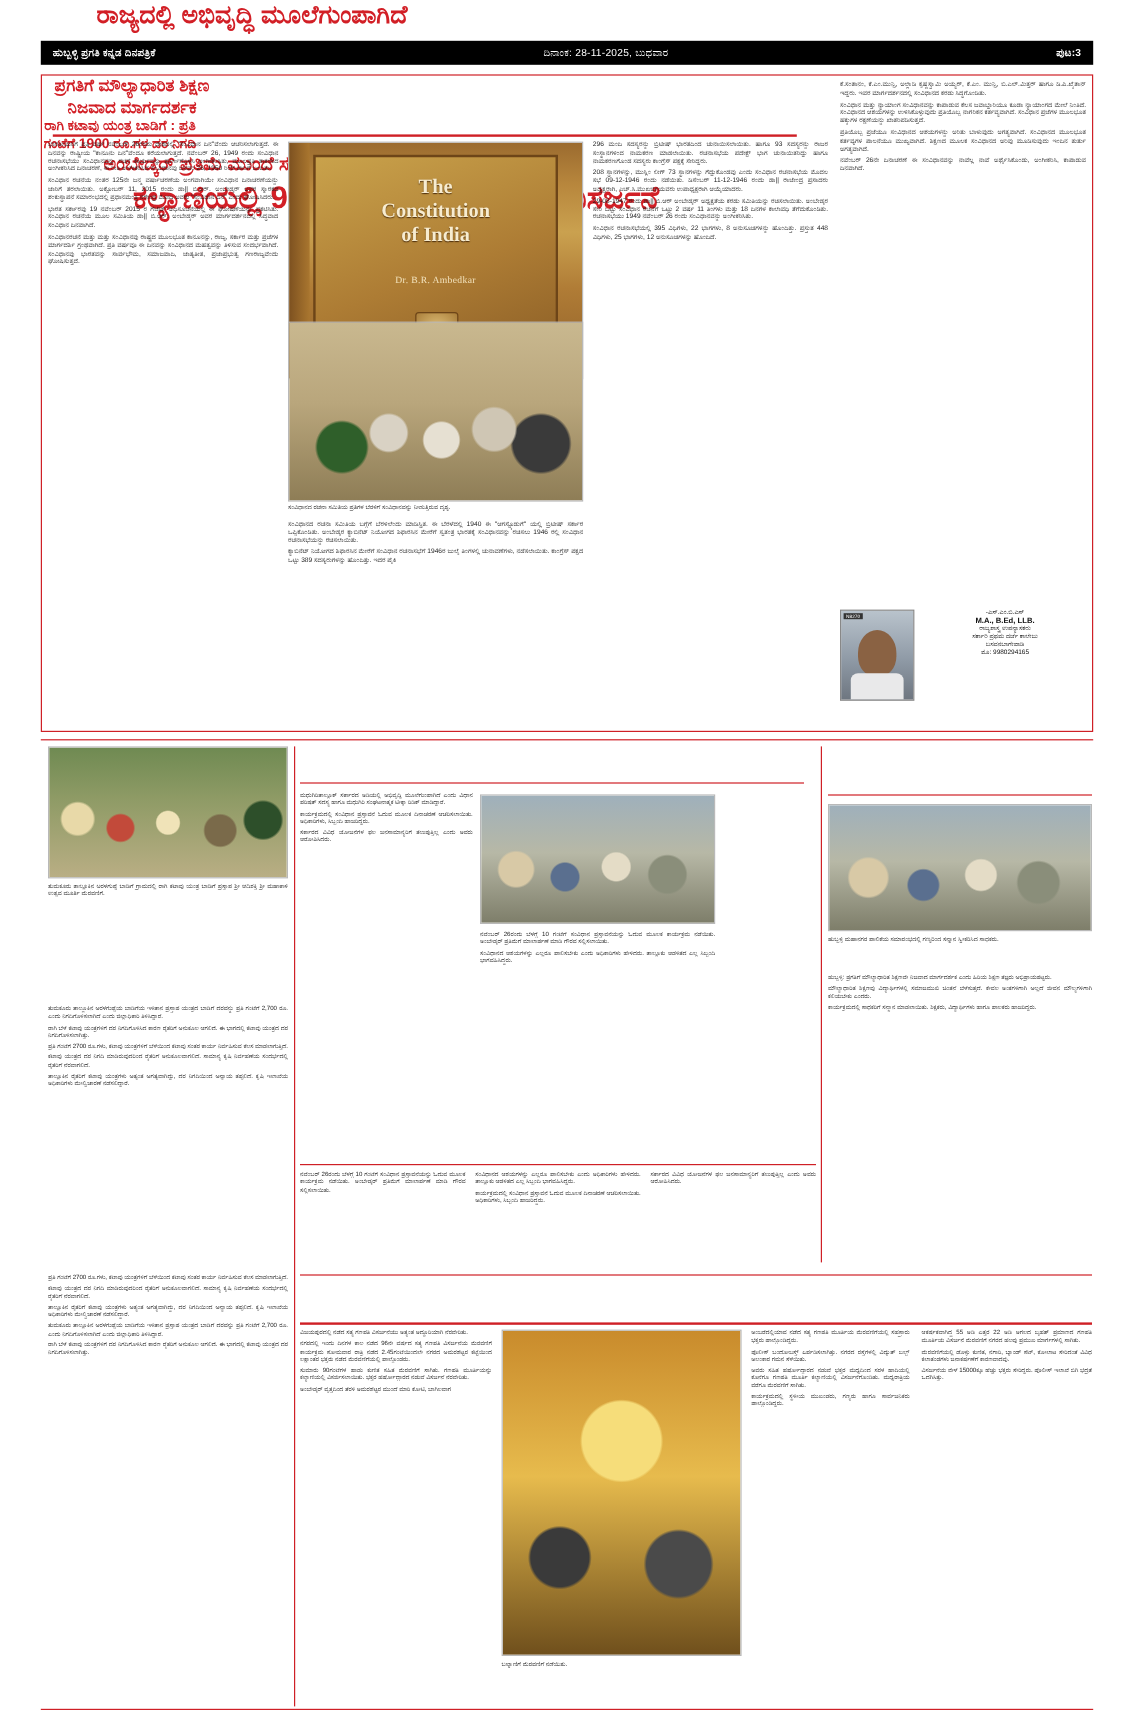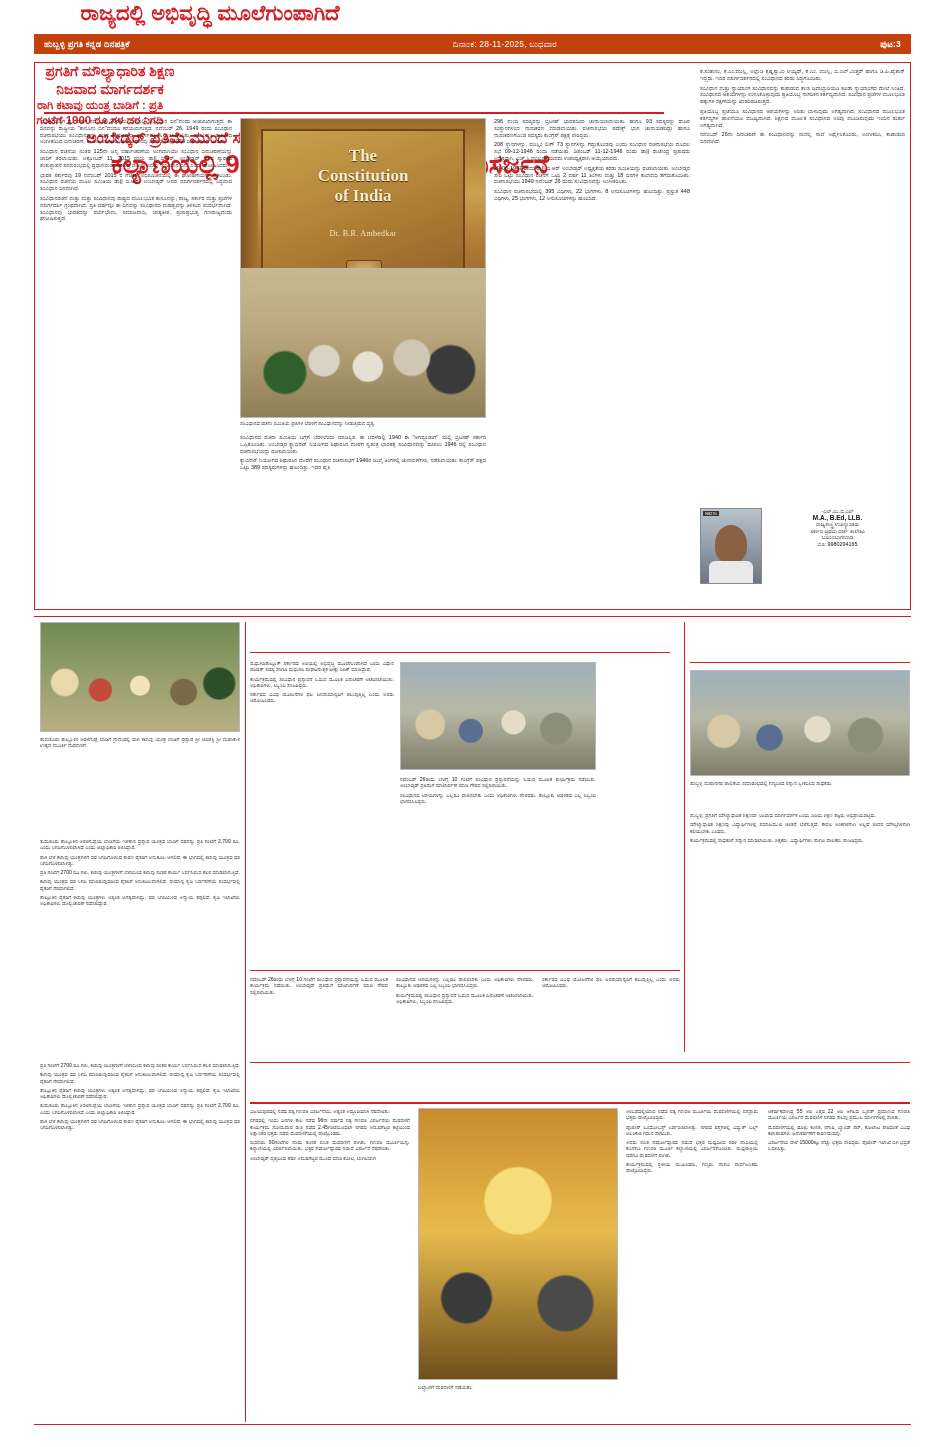--- a/index.html
+++ b/index.html
@@ -1,20 +1,20 @@
 <!DOCTYPE html>
 <html><head>
 <meta charset="utf-8">
 <style>
   html,body{margin:0;padding:0;background:#ffffff;}
   body{width:945px;height:1447px;font-family:"Liberation Sans",sans-serif;color:#111;}
   .page{position:relative;width:945px;height:1447px;background:#fff;box-sizing:border-box;padding:0;}
 
   
-  .masthead{position:absolute;left:34px;top:34px;width:877px;height:20px;background:#c2410c;color:#fff;
+  .masthead{position:absolute;left:34px;top:34px;width:877px;height:20px;background:#000000;color:#fff;
             display:flex;align-items:center;justify-content:space-between;padding:0 10px;box-sizing:border-box;
             font-size:9px;font-weight:bold;letter-spacing:.2px;}
   .masthead .m-left{font-size:8.5px;}
   .masthead .m-mid{font-size:8.5px;font-weight:normal;}
   .masthead .m-right{font-size:8.5px;}
 
   
   .frame{position:absolute;box-sizing:border-box;border:1px solid #cf2026;}
 
   .headline{font-family:"Liberation Sans",sans-serif;color:#d21f26;font-weight:bold;text-align:center;}

